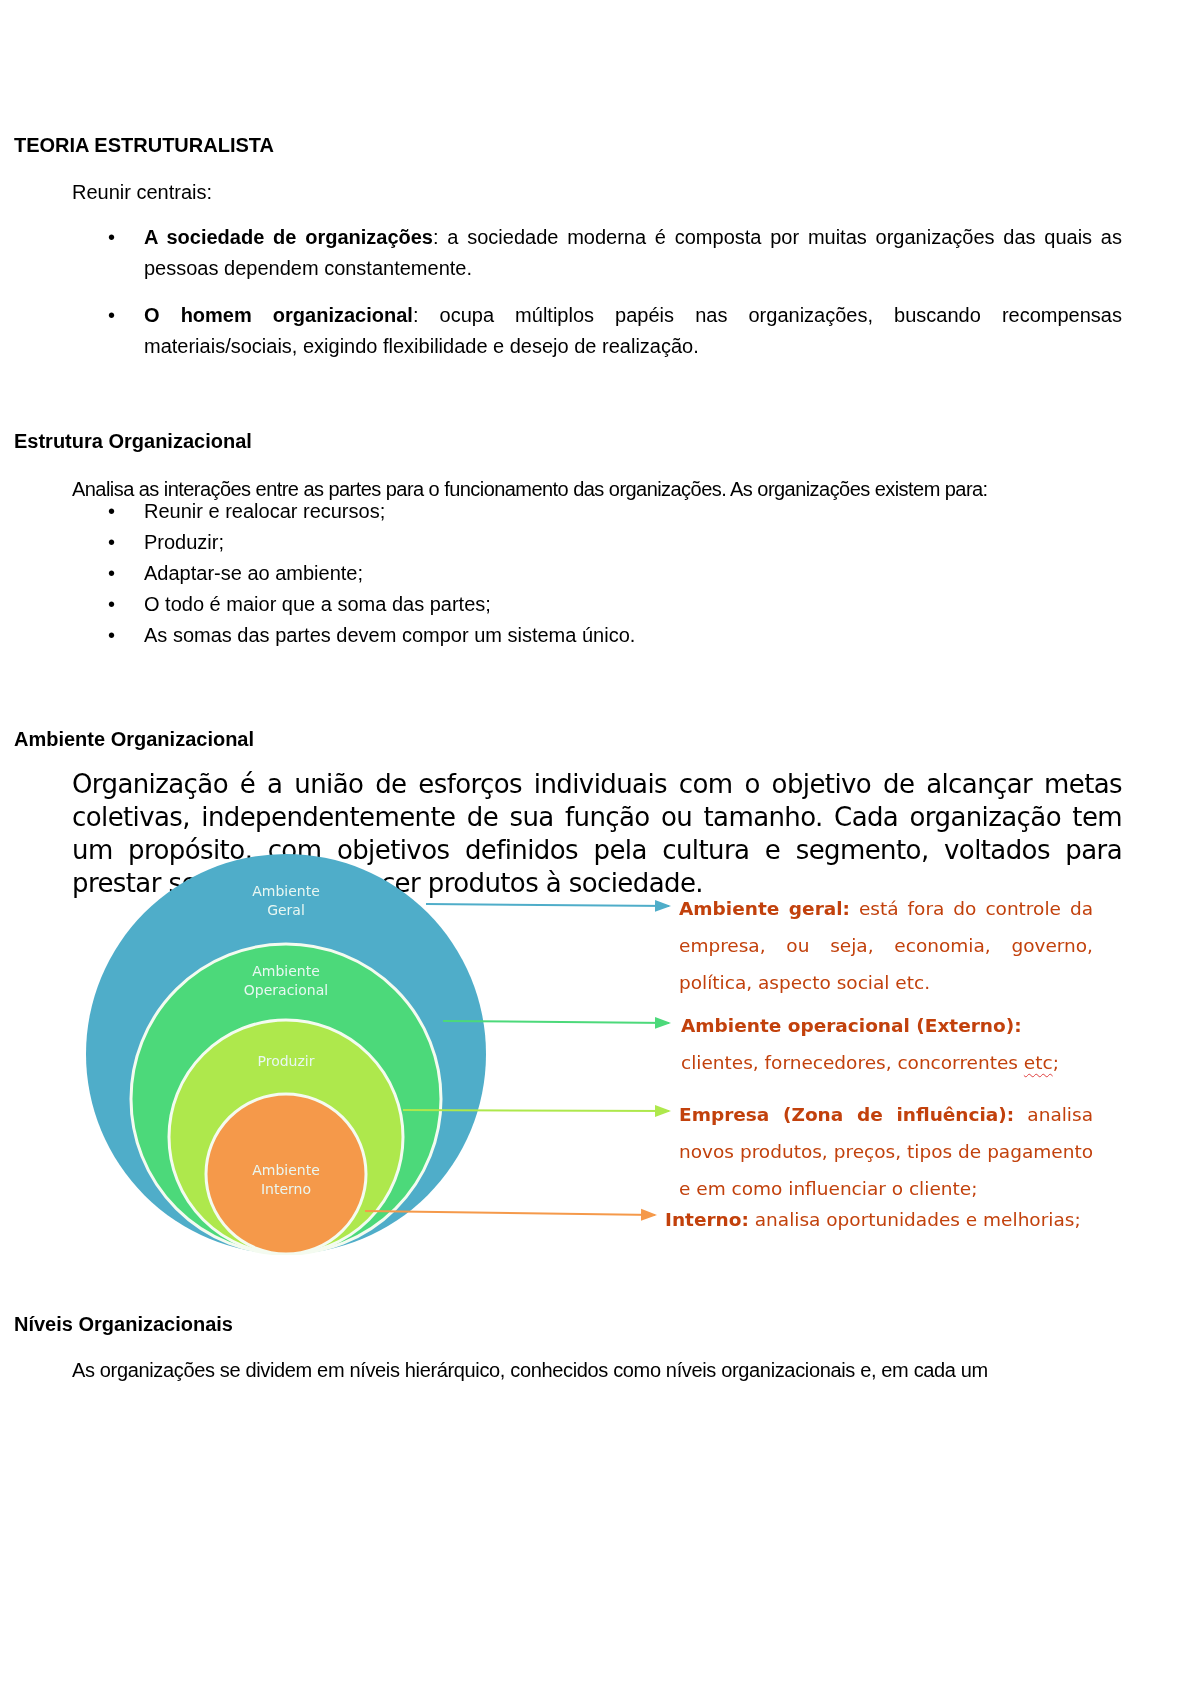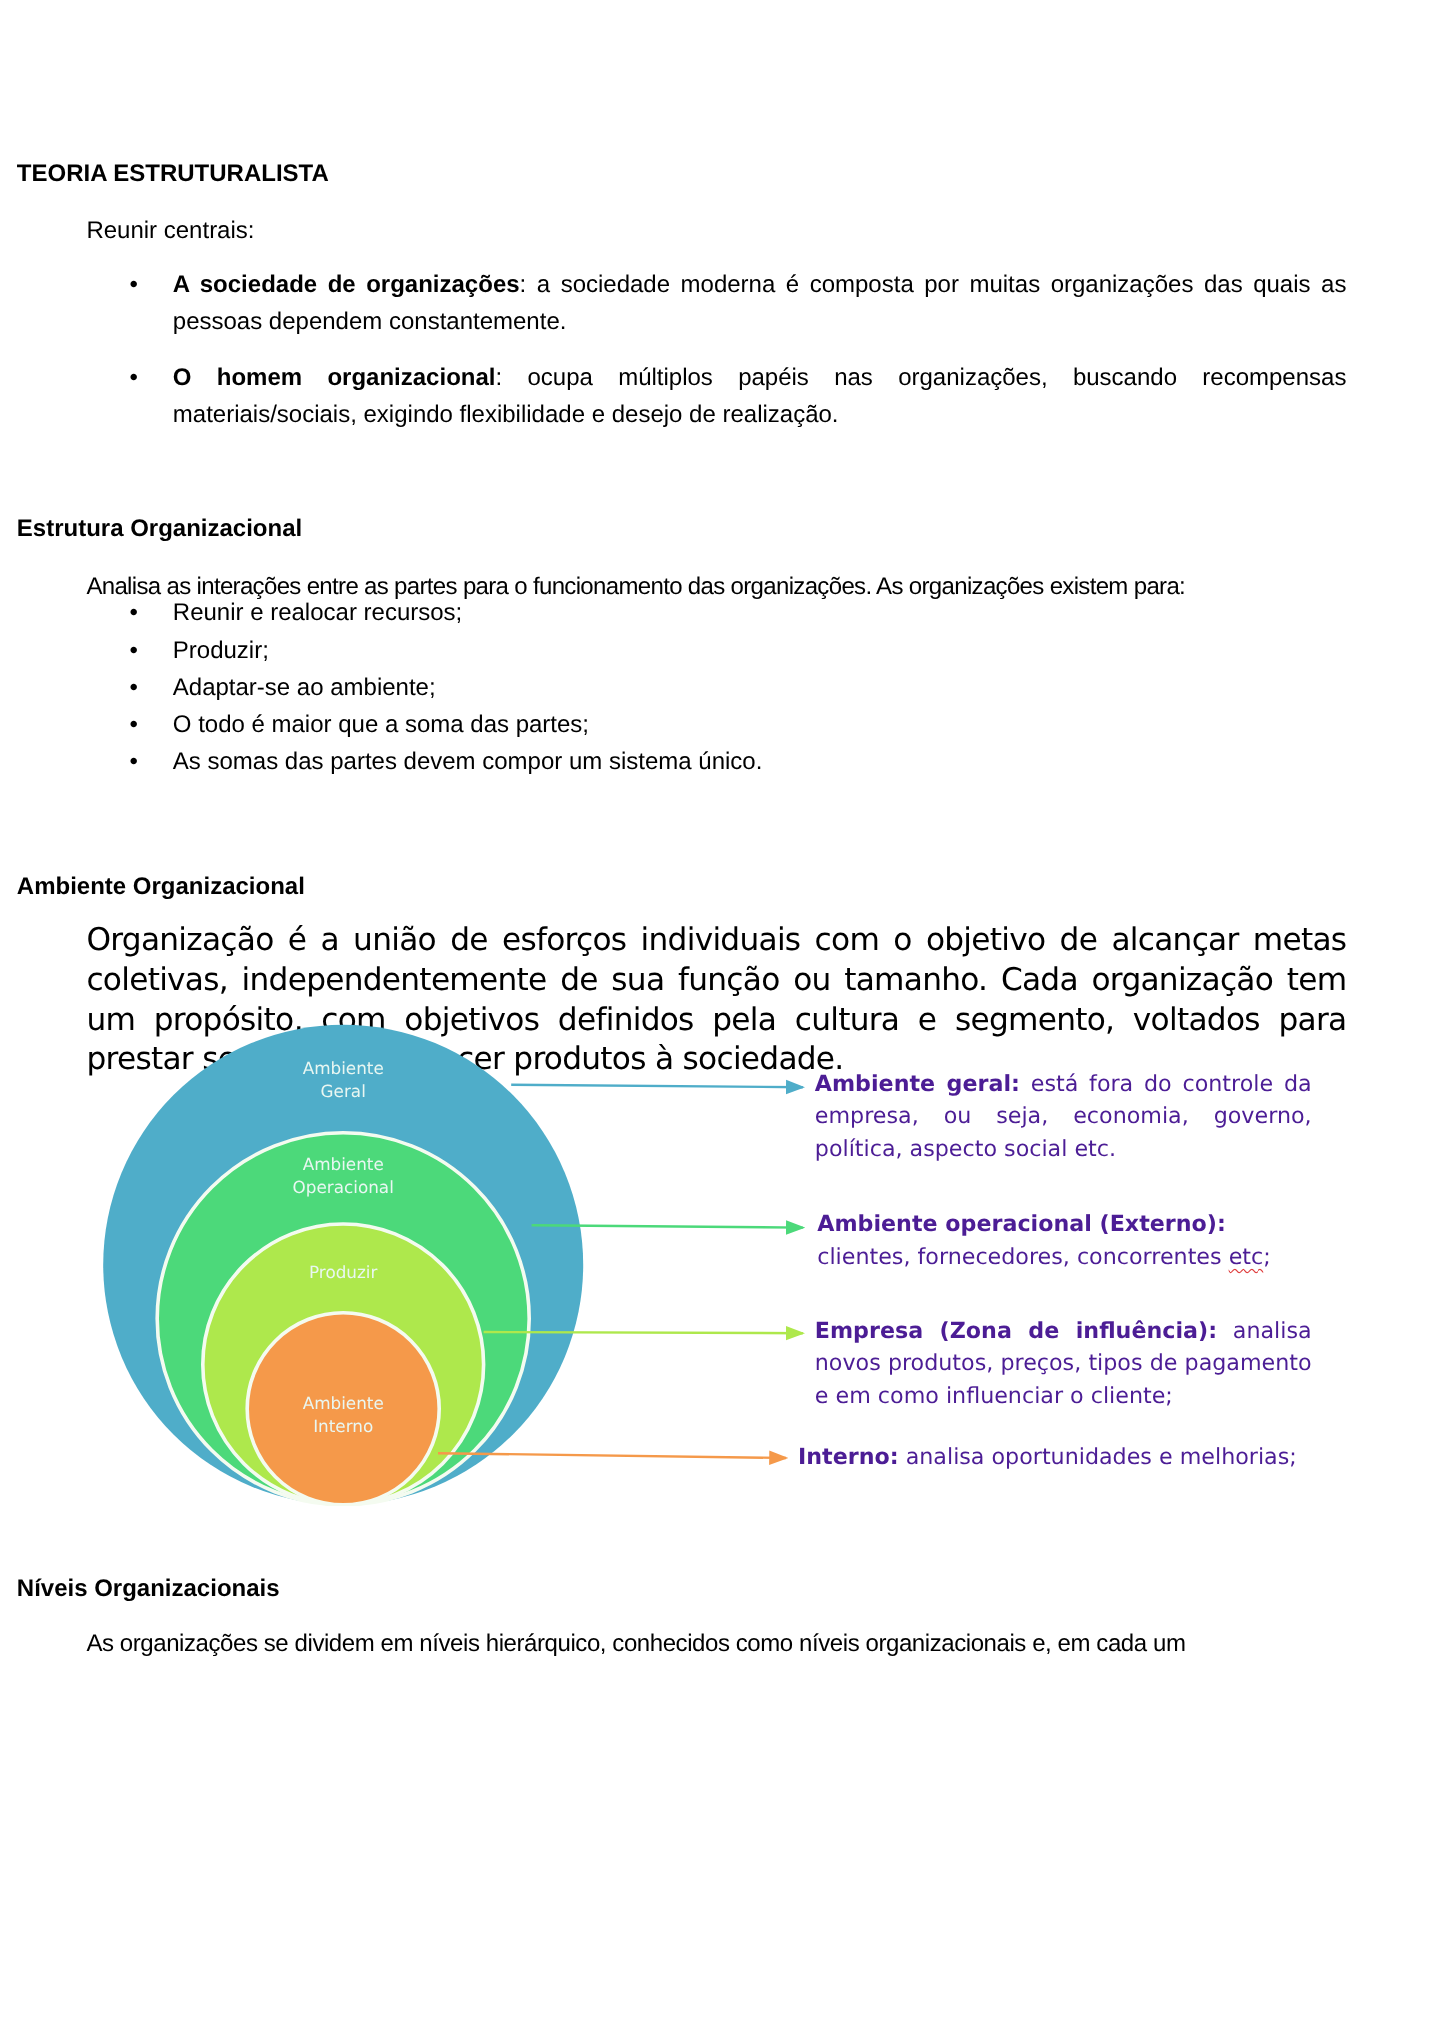--- a/index.html
+++ b/index.html
@@ -7,21 +7,21 @@
          font-family: "Liberation Sans", sans-serif; color: #000; }
   .abs { position: absolute; }
   .title { left: 14px; width: 1192px; text-align: left; font-weight: bold; font-size: 20px; }
   .para { left: 72px; width: 1050px; font-size: 20px; line-height: 31px; text-align: justify; }
   .para2 { left: 72px; width: 1050px; font-size: 26px; line-height: 33px; text-align: justify; font-family: "DejaVu Sans", sans-serif; letter-spacing: -0.6px; }
   .bullet-list { left: 104px; width: 1018px; margin: 0; padding: 0; list-style: none; font-size: 20px; }
   .bullet-list li { position: relative; padding-left: 40px; text-align: justify; }
   .bullet-list li::before { content: "\2022"; position: absolute; left: 4px; top: 0; }
   .list1 li { line-height: 31px; margin-bottom: 16px; }
   .list2 li { line-height: 31px; }
-  .diag-text { font-family: "DejaVu Sans", sans-serif; font-size: 18.5px; line-height: 27px; color: #4c1d95; text-align: justify; }
+  .diag-text { font-family: "DejaVu Sans", sans-serif; font-size: 18.5px; line-height: 37px; color: #c2410c; text-align: justify; }
   .circle-label { position: absolute; color: #e9f7f2; font-family: "DejaVu Sans", sans-serif; font-size: 14px; text-align: center; line-height: 19px; width: 160px; }
   .squiggle { text-decoration: underline wavy #e04040; text-decoration-thickness: 1px; text-underline-offset: 4px; }
 </style>
 </head>
 <body>
 
 <div class="abs title" style="top:134px;">TEORIA ESTRUTURALISTA</div>
 
 <div class="abs para" style="top:177px;">Reunir centrais:</div>
 

